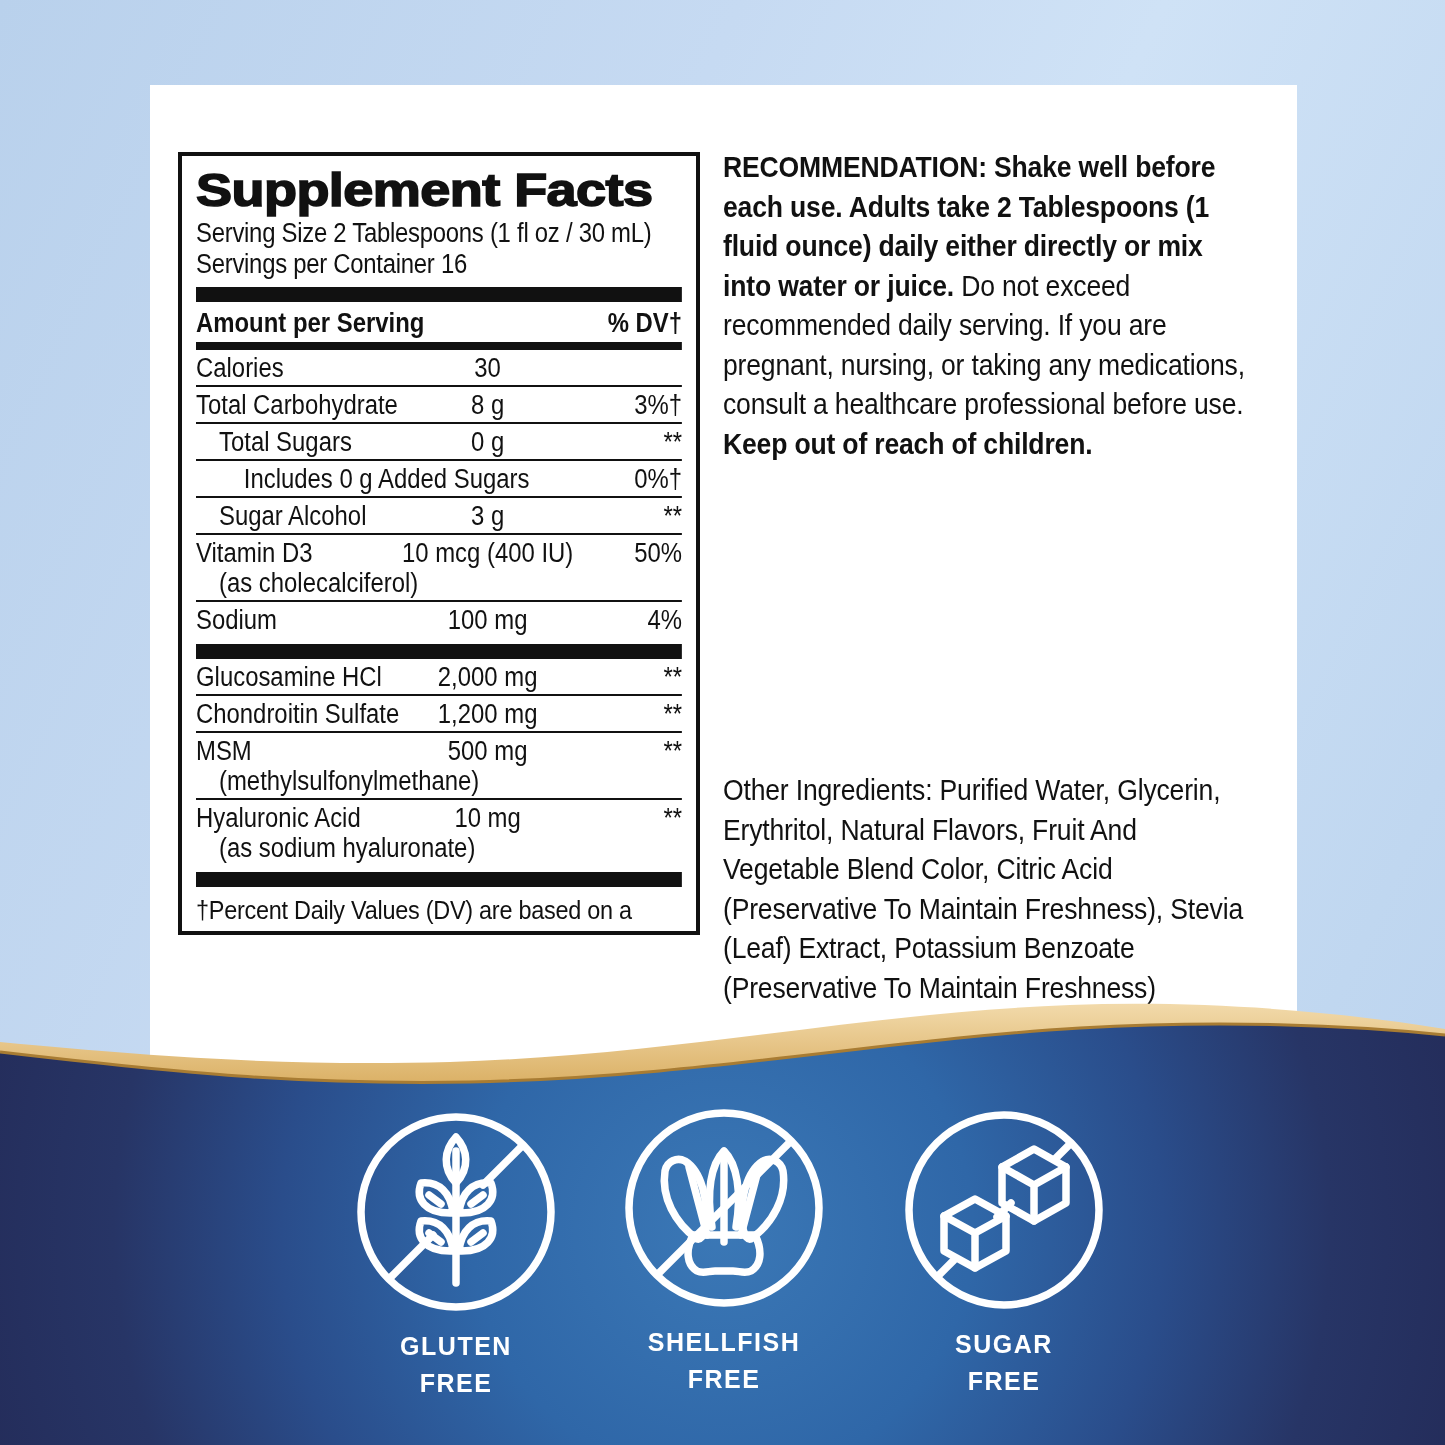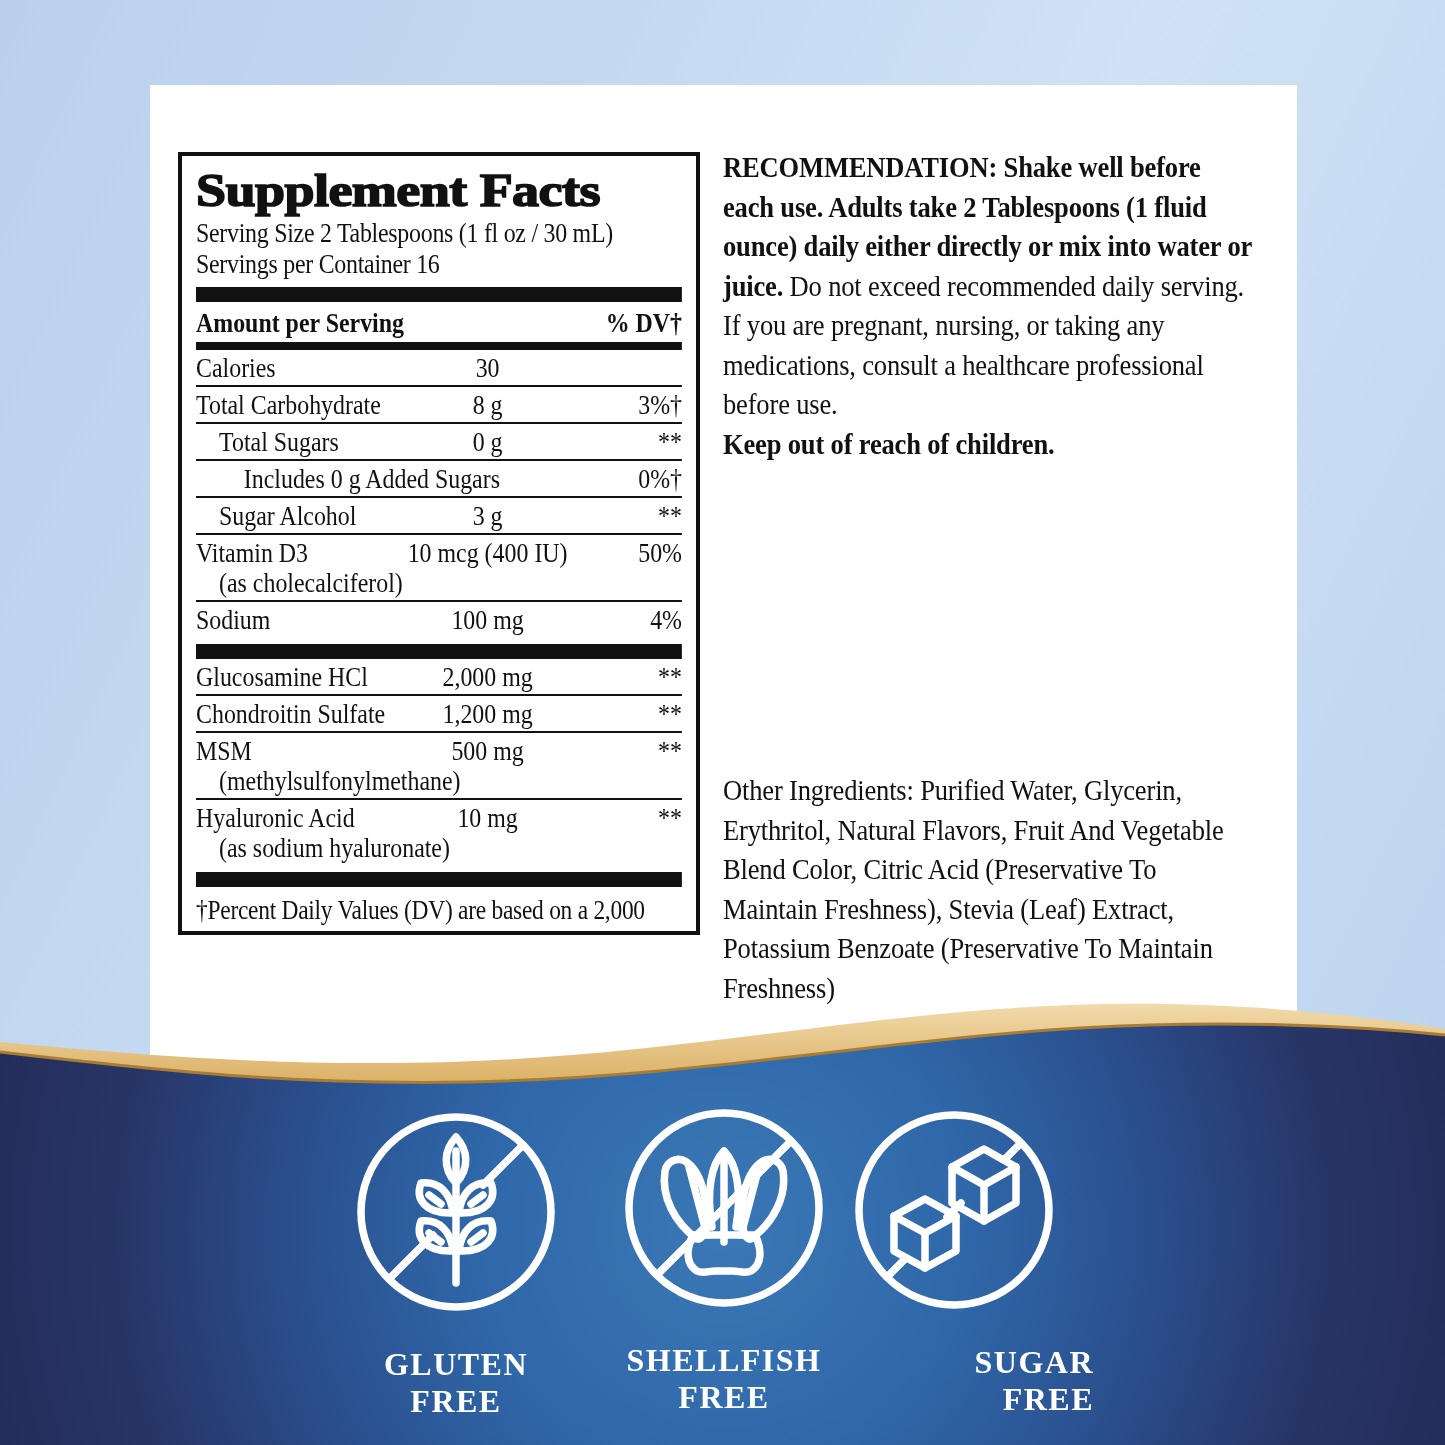--- a/index.html
+++ b/index.html
@@ -1,18 +1,18 @@
 <!DOCTYPE html>
 <html><head>
 <meta charset="utf-8">
 <style>
   html,body{margin:0;padding:0;}
   .canvas{
     position:relative; width:1445px; height:1445px; overflow:hidden;
-    font-family:Liberation Serif, serif; color:#111;
+    font-family:Liberation Sans, sans-serif; color:#111;
     background:linear-gradient(115deg,#b9d1ec 0%,#c6daf2 35%,#cfe2f6 55%,#c0d7f0 85%,#bad2ee 100%);
   }
   .panel{position:absolute; left:150px; top:85px; width:1147px; height:1020px; background:#ffffff;}
 
   
   .facts{
     position:absolute; left:178px; top:152px; width:522px; height:783px;
     border:4px solid #111; background:#fff; box-sizing:border-box;
     padding:10px 14px 10px 14px; overflow:hidden;
   }
@@ -48,24 +48,24 @@
     position:absolute; left:723px; top:770px; width:598px;
     font-size:30px; line-height:39.5px; letter-spacing:-0.2px;
     transform:scaleX(0.885); transform-origin:left top;
   }
 
   
   .wave{position:absolute; left:0; top:995px; width:1445px; height:450px; display:block;}
 
   .badge{position:absolute; width:280px; text-align:center;}
   .badge svg{display:block; margin:0 auto;}
-  .badge .lbl{margin-top:33px; color:#fff; font-weight:bold; font-size:32px; line-height:37px; letter-spacing:1.5px;}
+  .badge .lbl{margin-top:15px; color:#fff; font-weight:bold; font-size:25px; line-height:37px; letter-spacing:1.5px;}
   .b-gluten{left:316px; top:1111px;}
   .b-shell{left:584px; top:1107px;text-align:center;}
-  .b-sugar{left:814px; top:1109px;text-align:right;}
+  .b-sugar{left:864px; top:1109px;}
 </style>
 </head>
 <body>
 
 <div class="canvas">
 
   <div class="panel"></div>
 
   <section class="facts">
     <div class="facts-inner">

